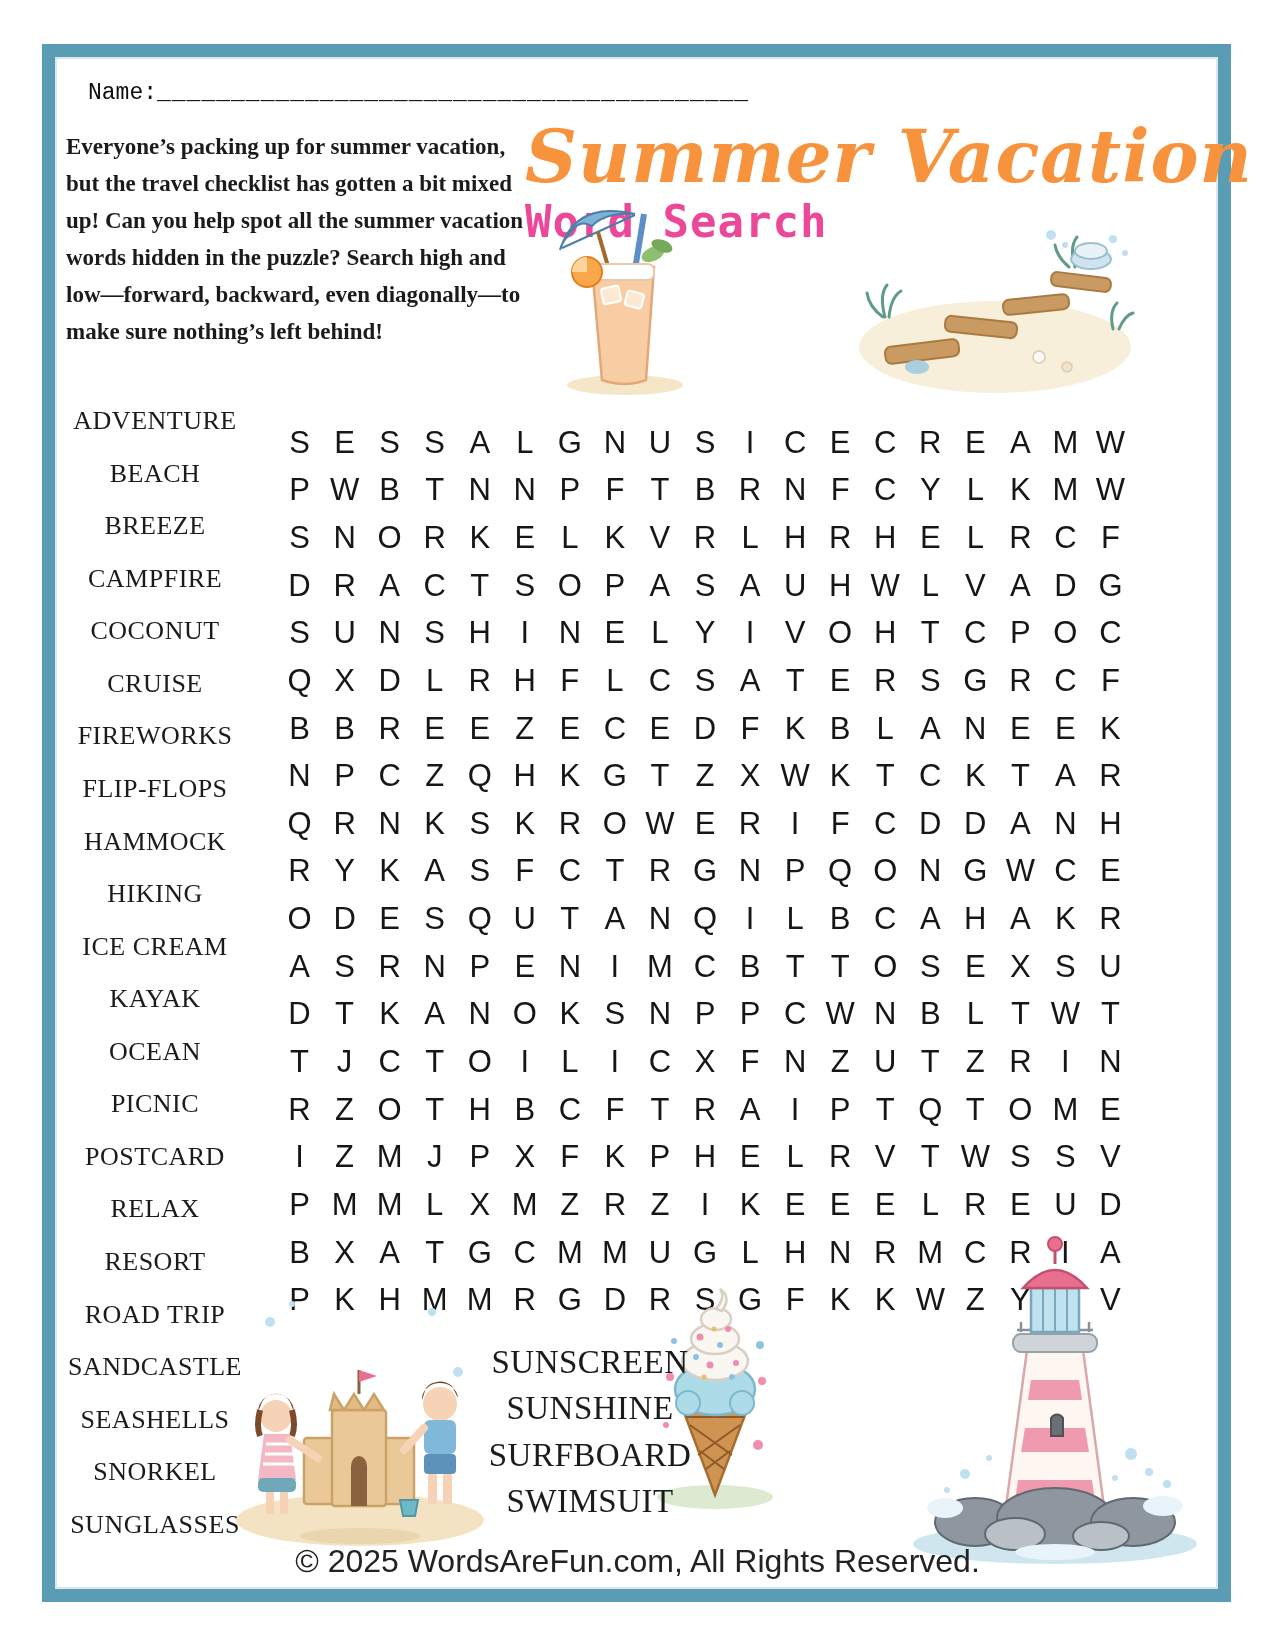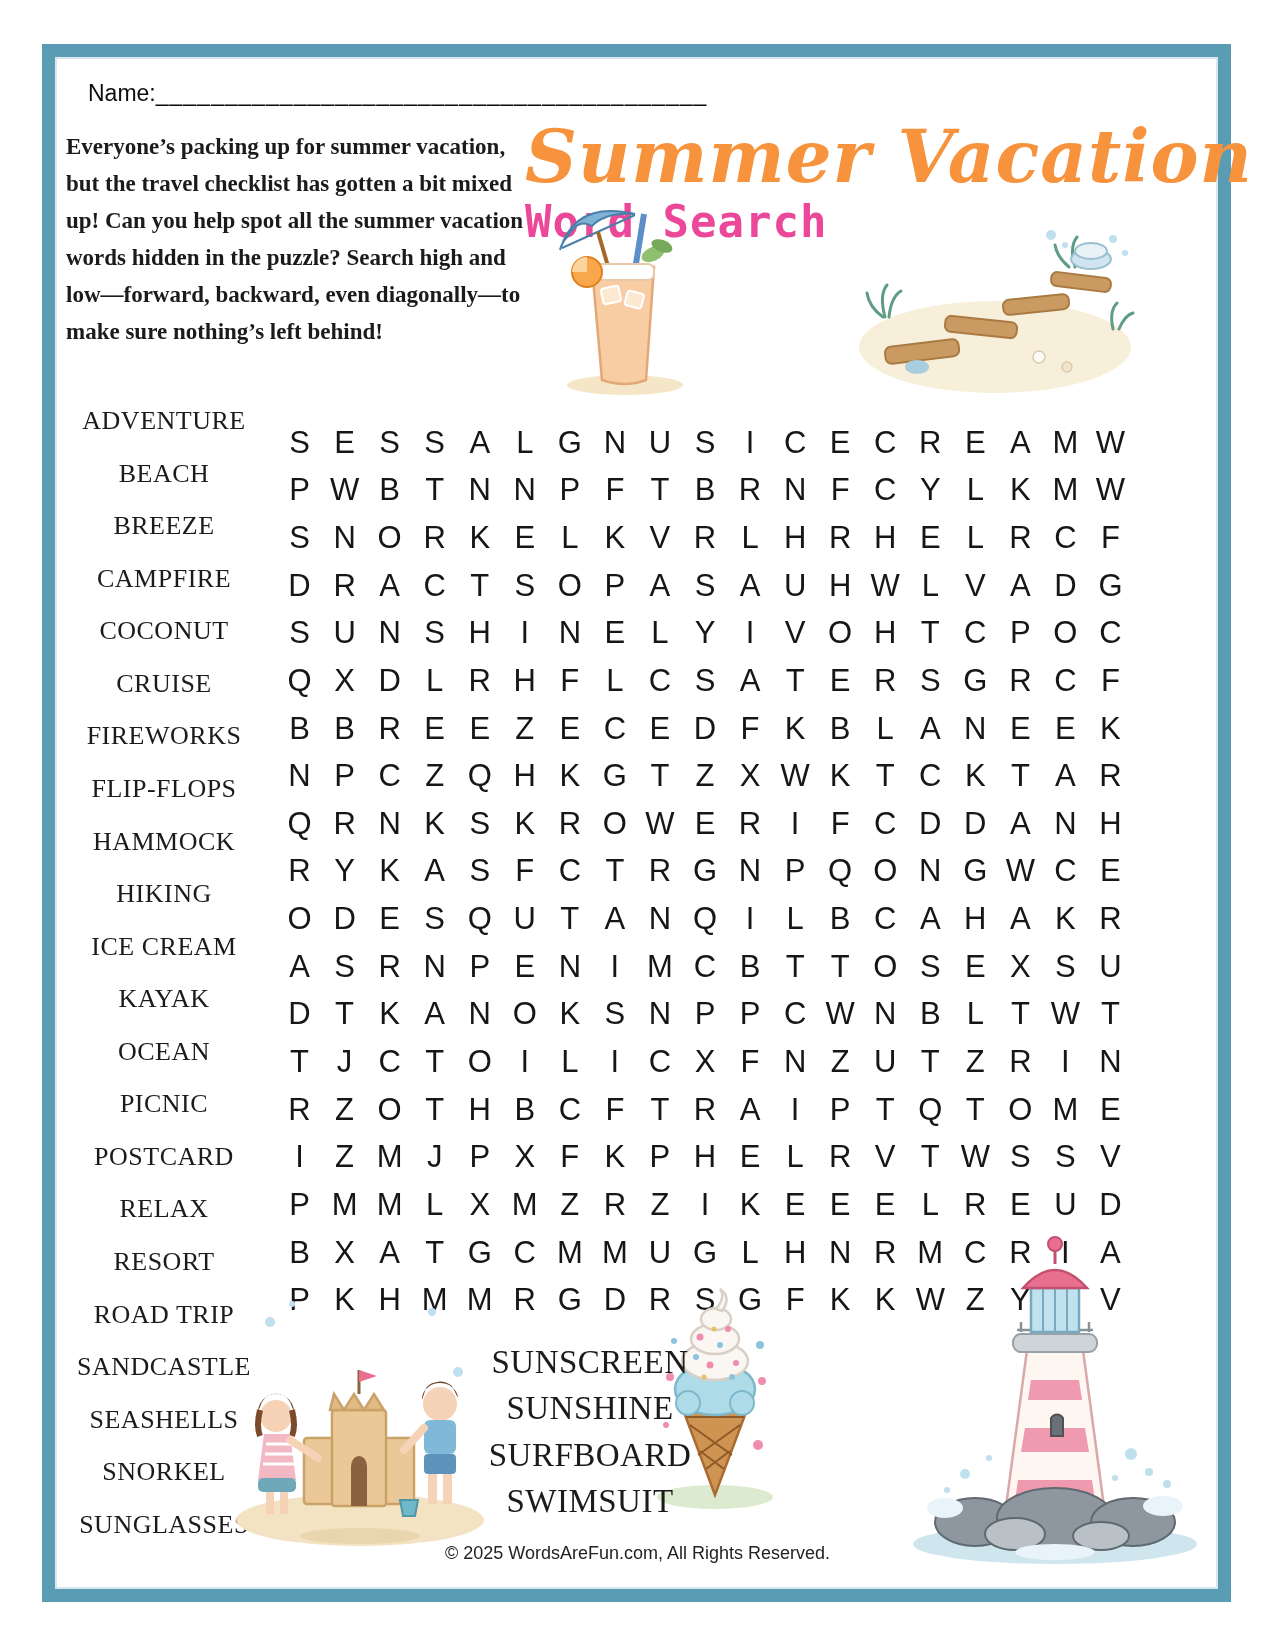--- a/index.html
+++ b/index.html
@@ -10,60 +10,60 @@
   *{margin:0;padding:0;box-sizing:border-box;}
   html,body{width:1275px;height:1650px;background:#ffffff;overflow:hidden;
     font-family:"Liberation Serif",serif;color:var(--ink);}
   .page{position:relative;width:1275px;height:1650px;background:#fff;}
 
   .frame{position:absolute;left:42px;top:44px;right:44px;bottom:48px;
     border:13px solid var(--frame);
     box-shadow:inset 0 0 0 2px #d8e8ef;pointer-events:none;}
 
   
-  .field{position:absolute;top:80px;font-family:Liberation Sans, sans-serif;
+  .field{position:absolute;top:80px;font-family:Liberation Mono, monospace;
     font-size:23px;color:#0d0d0d;letter-spacing:0;}
   .field .line{letter-spacing:1px;}
   #name-field{left:88px;}
   #date-field{left:800px;}
 
   
   .intro{position:absolute;left:66px;top:128px;width:462px;
     font-weight:bold;font-size:23px;line-height:37px;text-align:left;}
 
   
   .title{position:absolute;left:525px;top:112px;width:600px;text-align:left;
     font-family:"DejaVu Serif",serif;font-style:italic;font-weight:bold;
     font-size:72px;line-height:90px;color:var(--title-orange);letter-spacing:1px;
     white-space:nowrap;}
   .subtitle{position:absolute;left:525px;top:196px;width:600px;text-align:left;
     font-family:"DejaVu Sans Mono",monospace;font-weight:bold;
     font-size:44px;color:#ec4899;letter-spacing:1px;}
 
   
-  .word-list-left{position:absolute;left:64px;top:406px;width:200px;height:1134px;
+  .word-list-left{position:absolute;left:55px;top:406px;width:200px;height:1134px;
     display:flex;flex-direction:column;justify-content:space-between;}
   .word-item{font-size:26px;text-align:center;letter-spacing:0.5px;}
 
   
   .grid{position:absolute;left:277px;top:419px;width:856px;height:905px;
     display:grid;grid-template-columns:repeat(19,1fr);grid-auto-rows:1fr;}
   .cell{display:flex;align-items:center;justify-content:center;
     font-family:"Liberation Sans",sans-serif;font-size:31px;color:#161616;}
 
   
   .bottom-list{position:absolute;display:flex;flex-direction:column;
     justify-content:space-between;height:176px;top:1344px;}
   #bottom-left-list{left:470px;width:240px;}
   #bottom-right-list{left:700px;width:250px;}
   .bottom-word{font-size:33px;text-align:center;letter-spacing:0.5px;}
 
   
   .footer{position:absolute;left:0;top:1543px;width:1275px;text-align:center;
-    font-family:"Liberation Sans",sans-serif;font-size:18px;color:#222;}
+    font-family:"Liberation Sans",sans-serif;font-size:32px;color:#222;}
 
   
   .illo{position:absolute;pointer-events:none;}
   #drink-illustration{left:540px;top:192px;width:165px;height:205px;}
   #beach-path-illustration{left:855px;top:225px;width:280px;height:172px;}
   #sandcastle-kids-illustration{left:232px;top:1252px;width:255px;height:296px;}
   #ice-cream-illustration{left:640px;top:1285px;width:150px;height:228px;}
   #lighthouse-illustration{left:905px;top:1222px;width:300px;height:345px;}
 </style>
 </head>

